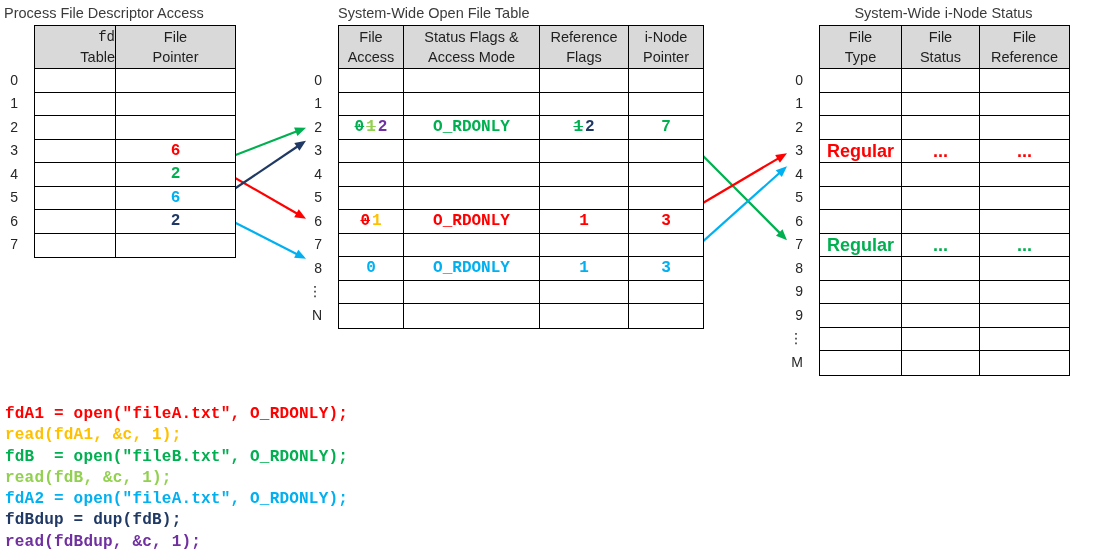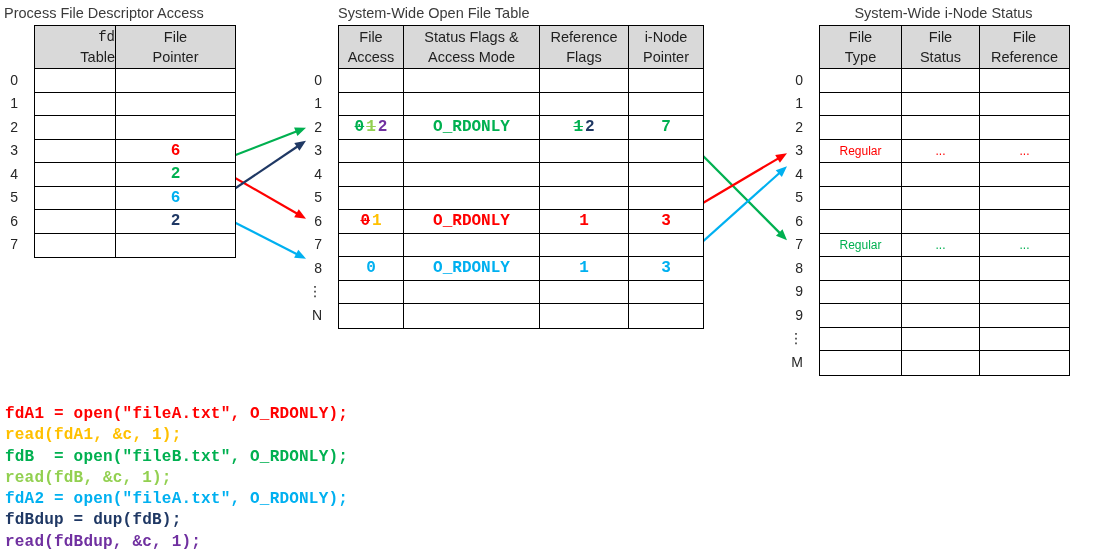--- a/index.html
+++ b/index.html
@@ -14,21 +14,21 @@
   .thead{display:flex;background:#d9d9d9;border-bottom:1.5px solid #000;height:43px;box-sizing:border-box;}
   .th{box-sizing:border-box;border-left:1.5px solid #000;text-align:center;padding-top:1px;
       font-size:14.5px;color:#1f1f1f;line-height:20px;}
   .th:first-child{border-left:none;}
   .th .mono{font-family:"Liberation Mono","DejaVu Sans Mono",monospace;font-size:14px;}
   .trow{display:flex;height:23.5px;border-bottom:1.5px solid #000;box-sizing:border-box;}
   .trow:last-child{border-bottom:none;}
   .td{box-sizing:border-box;border-left:1.5px solid #000;display:flex;align-items:center;justify-content:center;overflow:hidden;}
   .td:first-child{border-left:none;}
   .seg{font-family:"Liberation Mono","DejaVu Sans Mono",monospace;font-weight:bold;font-size:16px;margin:0 1px;line-height:1;}
-  .seg.sansval{font-family:"Liberation Sans",sans-serif;font-weight:normal;font-size:12px;}
+  .seg.sansval{font-family:"Liberation Sans",sans-serif;font-weight:bold;font-size:18px;}
   .seg.strike{text-decoration:line-through;}
   .rowlab{position:absolute;width:28px;text-align:right;font-size:14px;color:#262626;line-height:19px;}
   #arrows{position:absolute;left:0;top:0;pointer-events:none;}
   #code-block{position:absolute;white-space:pre;font-family:"Liberation Mono","DejaVu Sans Mono",monospace;
       font-weight:bold;font-size:16px;line-height:21.3px;letter-spacing:0.2px;}
   .code-line{height:21.3px;}
 </style>
 </head>
 <body>
 

